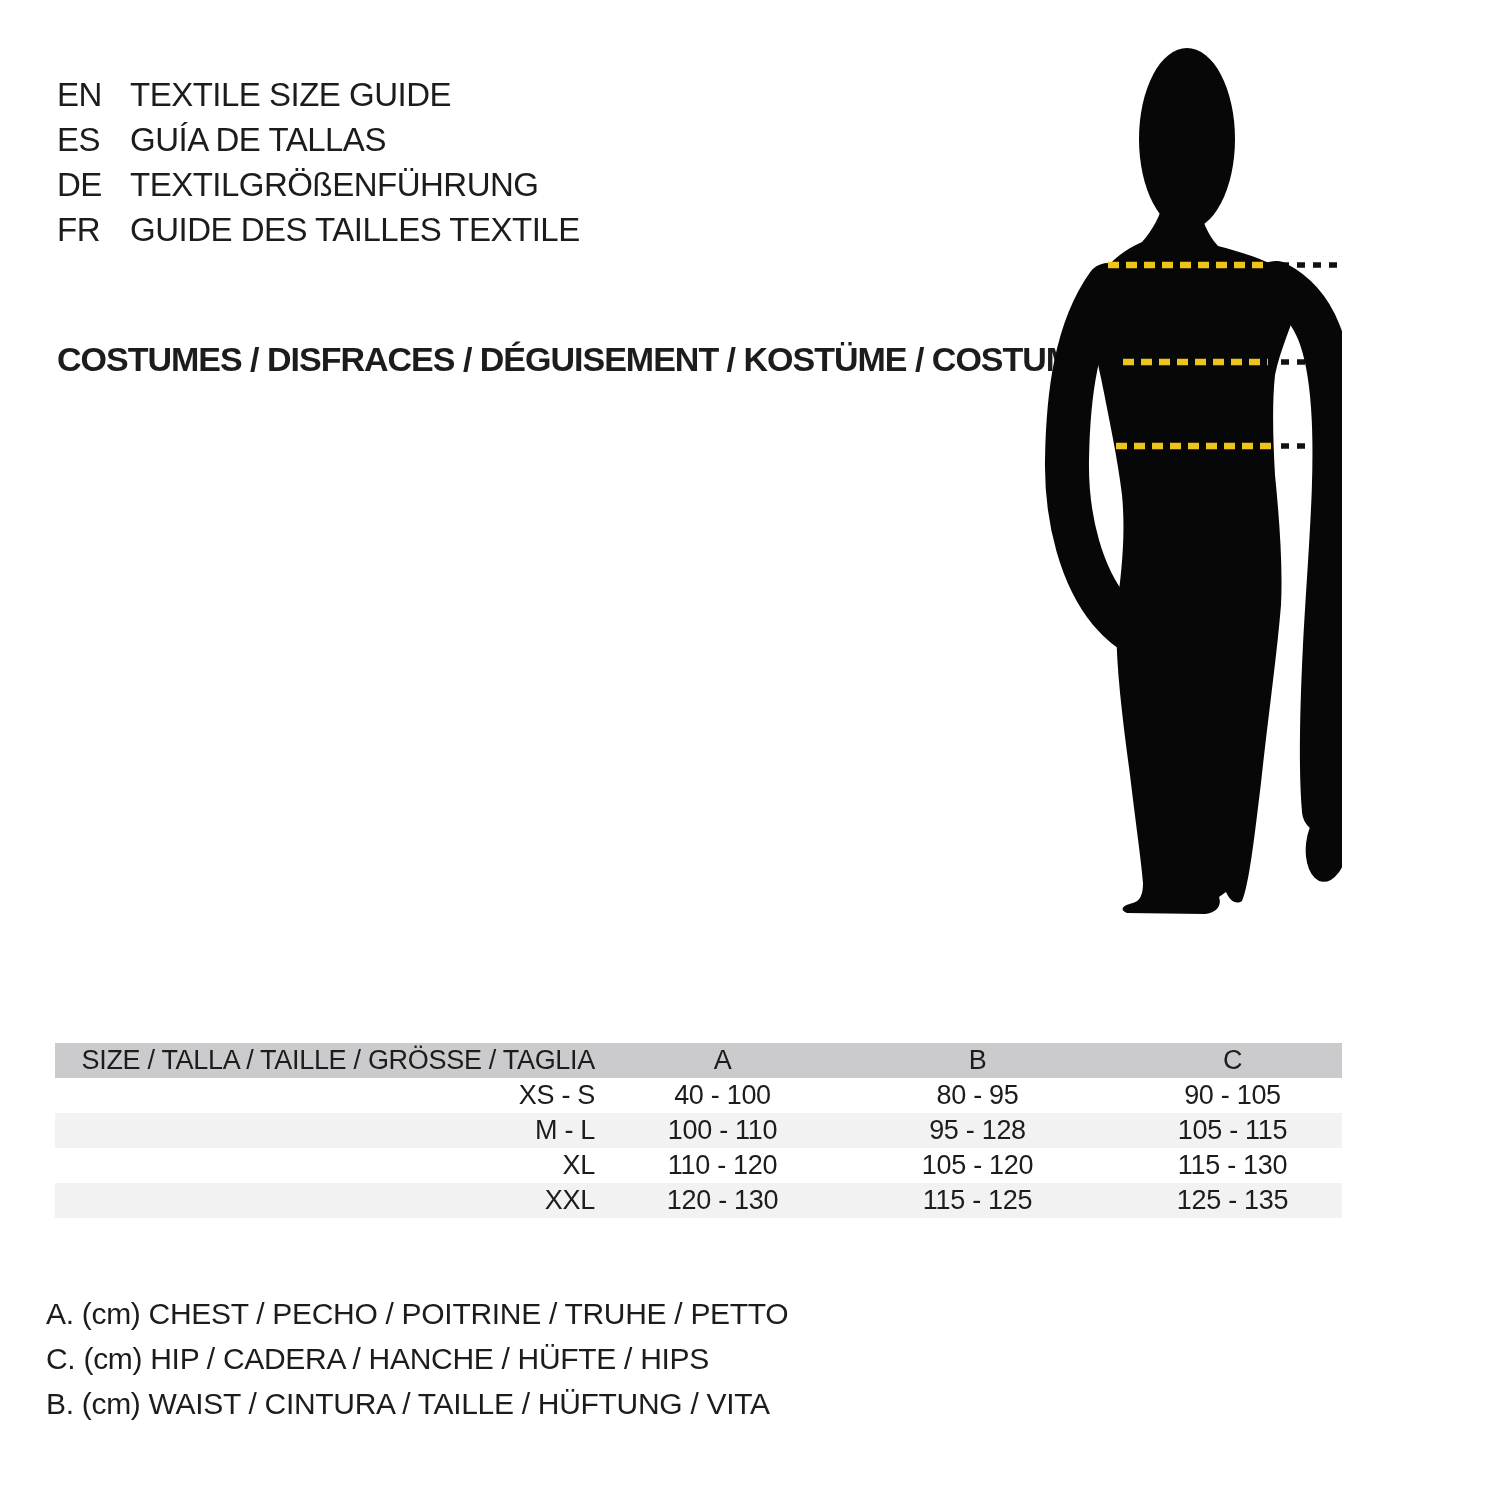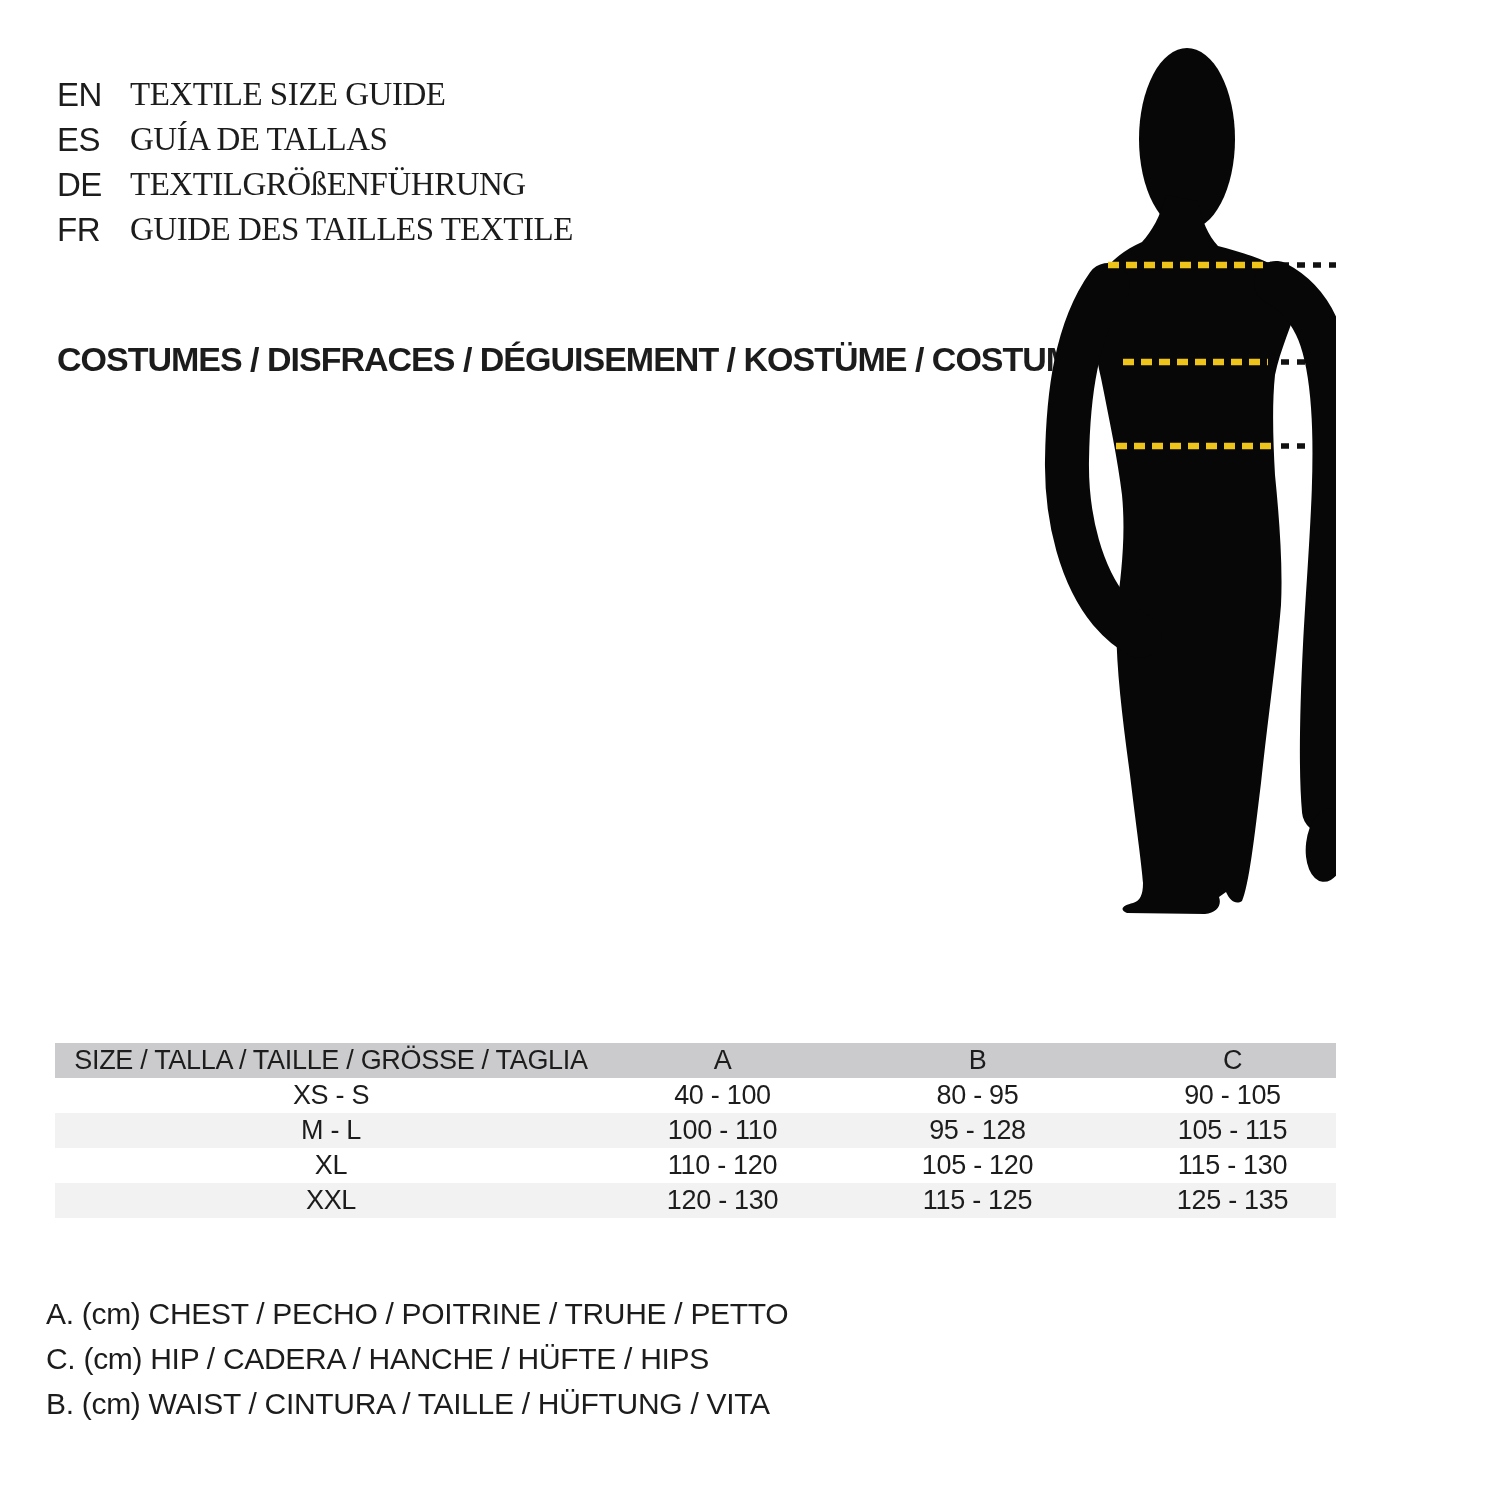--- a/index.html
+++ b/index.html
@@ -3,26 +3,27 @@
 <meta charset="utf-8">
 <style>
   html,body{margin:0;padding:0;background:#ffffff;}
   .page{
     position:relative;
     width:1336px;height:1500px;
     background:#ffffff;
     font-family:"Liberation Sans", sans-serif;
     color:#1c1c1c;
     overflow:hidden;
+    padding-left:6px;
   }
   
   .lang-list{position:absolute;left:57px;top:72px;}
   .lang-row{display:flex;height:45px;line-height:45px;font-size:33px;letter-spacing:-0.5px;}
   .lang-code{width:73px;flex:0 0 73px;}
-  .lang-label{white-space:nowrap;font-family:Liberation Serif, serif;}
+  .lang-label{white-space:nowrap;}
   
   .category-title{
     position:absolute;left:57px;top:340px;
     font-size:34px;font-weight:700;letter-spacing:-1px;white-space:nowrap;
   }
   
   .figure-svg{position:absolute;left:1030px;top:45px;width:420px;height:920px;}
   .figure-letter{font-family:"Liberation Sans",sans-serif;font-size:36px;font-weight:700;fill:#111111;}
   
   .section-title{
@@ -34,21 +35,21 @@
     position:absolute;left:55px;top:1043px;width:1382px;
     font-size:27px;letter-spacing:-0.3px;
   }
   .t-row{
     display:grid;
     grid-template-columns:540px 255px 255px 255px 77px;
     height:35px;align-items:center;
   }
   .t-row.header{background:#cbcbcd;}
   .t-row.zebra{background:#f2f2f2;}
-  .t-cell-label{padding-left:12px;text-align:center;}
+  .t-cell-label{padding-left:12px;text-align:right;}
   .t-cell{text-align:center;}
   
   .legend{position:absolute;left:46px;top:1291px;}
   .legend-line{height:45px;line-height:45px;font-size:30px;letter-spacing:-0.3px;white-space:nowrap;}
 </style>
 </head>
 <body>
 
 <div class="page">
 

